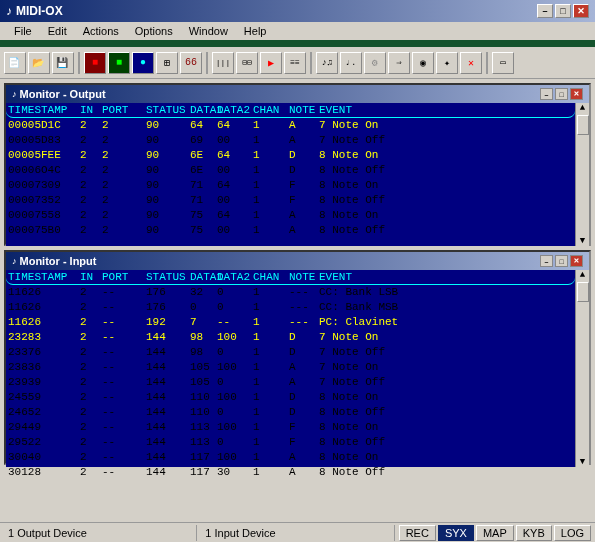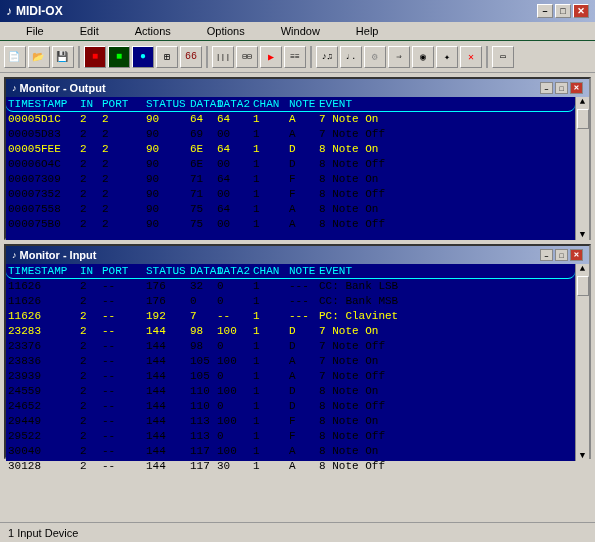--- a/index.html
+++ b/index.html
@@ -36,24 +36,24 @@
       font-size: 9px;
       display: flex; align-items: center; justify-content: center;
       cursor: pointer;
       color: #000;
     }
     .tb-btn.close { background: #c0392b; color: white; }
 
     
     .menu-bar {
       background: #d4d0c8;
-      border-bottom: 1px solid #14532d;
-      padding: 2px 20px;
-      display: flex;
-      gap: 24px;
+      border-bottom: 7px solid #14532d;
+      padding: 2px 8px;
+      display: flex;
+      gap: 4px;
       font-family: 'Tahoma', sans-serif;
       font-size: 11px;
     }
     .menu-item { padding: 1px 6px; cursor: pointer; }
 
     
     .toolbar {
       background: #d4d0c8;
       border-bottom: 1px solid #999;
       padding: 2px 4px;
@@ -550,17 +550,27 @@
       <div class="scrollbar">
         <div style="font-size:9px;cursor:pointer;">▲</div>
         <div class="scroll-thumb"></div>
         <div style="font-size:9px;cursor:pointer;margin-top:auto;">▼</div>
       </div>
     </div>
   </div>
 
   <div class="status-bar">
     <div class="status-section">
+      <span>1 Output Device</span>
+    </div>
+    <div class="status-section">
       <span>1 Input Device</span>
     </div>
+    <div class="status-buttons">
+      <div class="s-btn">REC</div>
+      <div class="s-btn active">SYX</div>
+      <div class="s-btn">MAP</div>
+      <div class="s-btn">KYB</div>
+      <div class="s-btn">LOG</div>
+    </div>
   </div>
 
 </div>
 
 </body></html>

